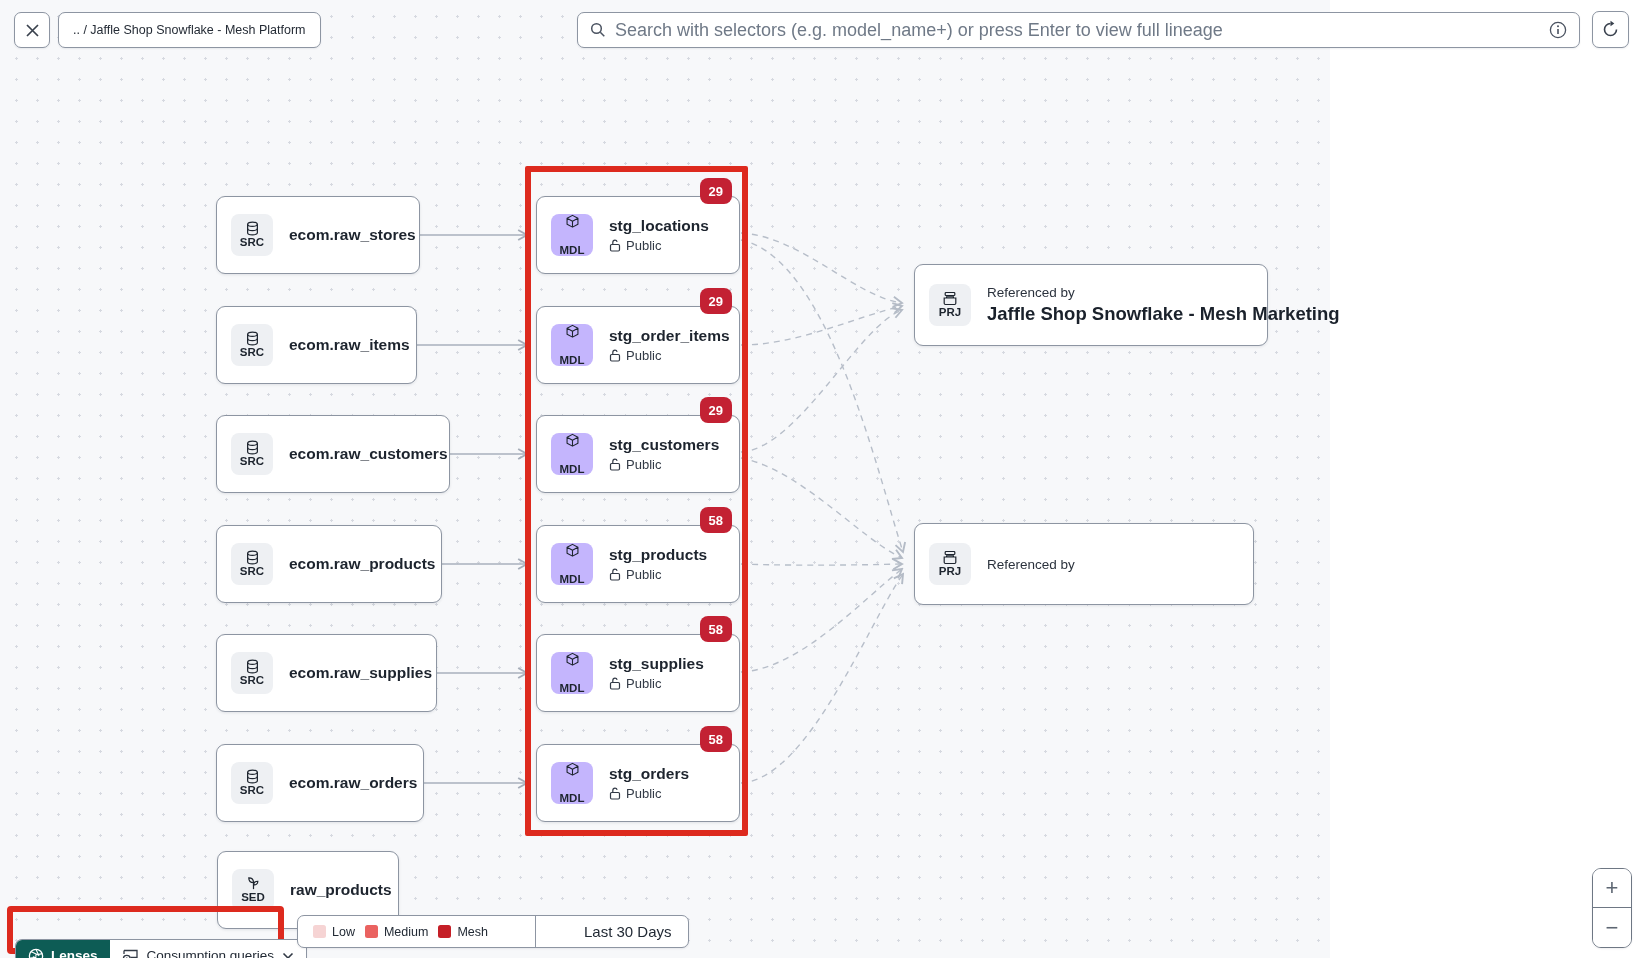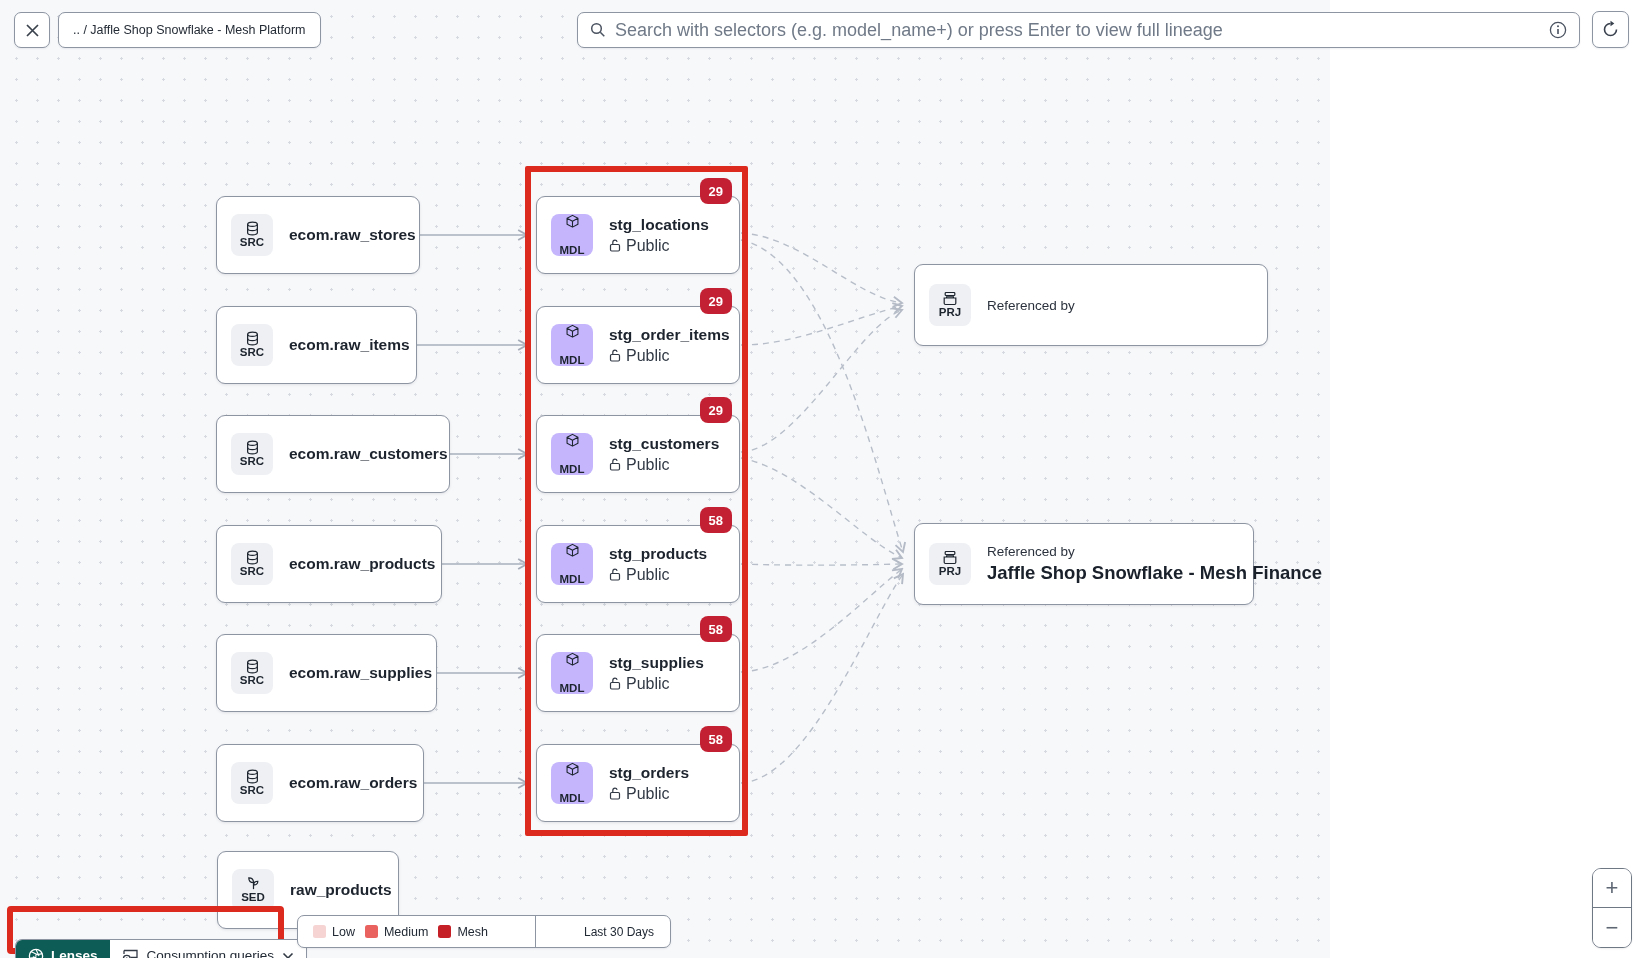--- a/index.html
+++ b/index.html
@@ -25,21 +25,21 @@
   
   .node { position:absolute; background:#fff; border:1.2px solid #8d95a2; border-radius:9px;
     box-shadow:0 1px 3px rgba(20,30,50,.10); display:flex; align-items:center;
     padding:0 14px; gap:16px; z-index:2; cursor:pointer; }
   .iconbox { width:42px; height:42px; border-radius:8px; background:#eef0f3; flex:0 0 auto;
     display:flex; flex-direction:column; align-items:center; justify-content:center; gap:1px; }
   .iconbox.blue { background:#c4b5fd;gap:16px; }
   .iconbox .tlabel { font-size:11.5px; font-weight:600; color:#1d242e; line-height:1; }
   .node-title { font-size:15.5px; font-weight:600; color:#1d242e; white-space:nowrap; }
   .access-row { display:flex; align-items:center; gap:5px; margin-top:3px; }
-  .access-row span { font-size:16px; color:#323a46; }
+  .access-row span { font-size:13px; color:#323a46; }
   .badge { position:absolute; top:-19px; right:7px; min-width:29px; height:26px; padding:0 9px;
     background:var(--badge-red,#c32133); color:#fff; font-size:13px; font-weight:700;
     border-radius:8px; display:flex; align-items:center; justify-content:center; z-index:4; }
   .kicker { font-size:13.5px; color:#2b323d; }
   .proj-name { font-size:18.5px; font-weight:600; color:#1a212b; margin-top:3px; white-space:nowrap; }
   
   .hl { position:absolute; border:6px solid var(--accent-red,#dd2a1e); border-radius:2px;
     z-index:3; pointer-events:none; }
   
   #edges { position:absolute; left:0; top:0; z-index:1; }
@@ -52,21 +52,21 @@
   #lens-select { display:flex; align-items:center; gap:8px; padding:0 12px; cursor:pointer; }
   #lens-select .val { font-size:13.5px; color:#222a35; white-space:nowrap; }
   #legend-group { position:absolute; left:297px; top:915px; height:33px; display:flex; z-index:11;
     border:1px solid #8d95a2; border-radius:7px; background:#fff; align-items:stretch;
     box-shadow:0 1px 2px rgba(20,30,50,.08);gap:32px; }
   #legend-items { display:flex; align-items:center; gap:10px; padding:0 15px; }
   .leg-item { display:flex; align-items:center; gap:6px; }
   .swatch { width:13px; height:13px; border-radius:2.5px; display:inline-block; }
   .leg-item span.lbl { font-size:12.5px; color:#222a35; }
   #legend-sep { width:1px; background:#8d95a2; }
-  #period { display:flex; align-items:center; padding:0 16px; font-size:12px; color:#222a35; }
+  #period { display:flex; align-items:center; padding:0 16px; font-size:15px; color:#222a35; }
   #toolbar-hl { left:7px; top:906px; width:277px; height:48px; border-radius:4px; z-index:10; }
   
   #zoomctl { position:absolute; left:1592px; top:868px; width:40px; z-index:11;
     border:1px solid #6e7784; border-radius:9px; background:#fff; overflow:hidden;
     box-shadow:0 1px 2px rgba(20,30,50,.08); }
   #zoomctl .zbtn { height:39px; display:flex; align-items:center; justify-content:center;
     font-size:22px; color:#5d6672; cursor:pointer; background:#fff; }
   #zoomctl .zbtn:first-child { border-bottom:1px solid #6e7784; }
   svg.ic { display:block; }
 </style>
@@ -344,35 +344,35 @@
     <div class="iconbox">
       <svg class="ic" width="16" height="15" viewBox="0 0 16 15">
         <rect x="3.2" y="1.5" width="9.6" height="3" rx="0.8" fill="none" stroke="#1d242e" stroke-width="1.2"></rect>
         <path d="M2.2,7 H13.8 V12.3 C13.8,13 13.3,13.5 12.6,13.5 H3.4 C2.7,13.5 2.2,13 2.2,12.3 Z" fill="none" stroke="#1d242e" stroke-width="1.2"></path>
         <path d="M4.6,7 V5.8 H11.4 V7" fill="none" stroke="#1d242e" stroke-width="1.2"></path>
       </svg>
       <span class="tlabel">PRJ</span>
     </div>
     <div>
       <div class="kicker">Referenced by</div>
+      <div class="proj-name">Jaffle Shop Snowflake - Mesh Marketing</div>
     </div>
   </div>
 
   <div class="node" style="left:914px; top:523px; width:340px; height:82px;">
     <div class="iconbox">
       <svg class="ic" width="16" height="15" viewBox="0 0 16 15">
         <rect x="3.2" y="1.5" width="9.6" height="3" rx="0.8" fill="none" stroke="#1d242e" stroke-width="1.2"></rect>
         <path d="M2.2,7 H13.8 V12.3 C13.8,13 13.3,13.5 12.6,13.5 H3.4 C2.7,13.5 2.2,13 2.2,12.3 Z" fill="none" stroke="#1d242e" stroke-width="1.2"></path>
         <path d="M4.6,7 V5.8 H11.4 V7" fill="none" stroke="#1d242e" stroke-width="1.2"></path>
       </svg>
       <span class="tlabel">PRJ</span>
     </div>
     <div>
       <div class="kicker">Referenced by</div>
-      <div class="proj-name">Jaffle Shop Snowflake - Mesh Finance</div>
     </div>
   </div>
 
   <div id="lens-group">
     <div id="lenses-btn">
       <svg class="ic" width="16" height="16" viewBox="0 0 16 16">
         <circle cx="8" cy="8" r="6.6" fill="none" stroke="#fff" stroke-width="1.3"></circle>
         <path d="M8,1.4 L11,8 M14.2,5.6 L7,7.2 M13.2,12.6 L6.6,9.6 M8,14.6 L5.2,8.4 M1.8,10.4 L8.6,8.8 M2.8,3.4 L9.2,6.4" stroke="#fff" stroke-width="1.1" fill="none"></path>
       </svg>
       <span>Lenses</span>

